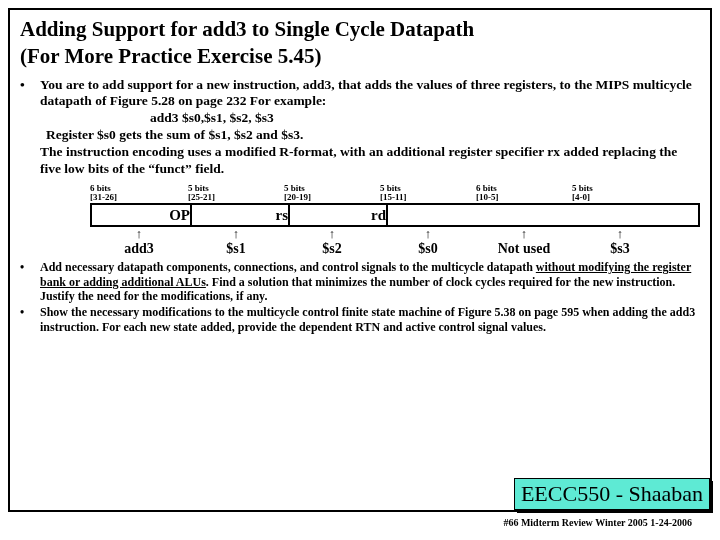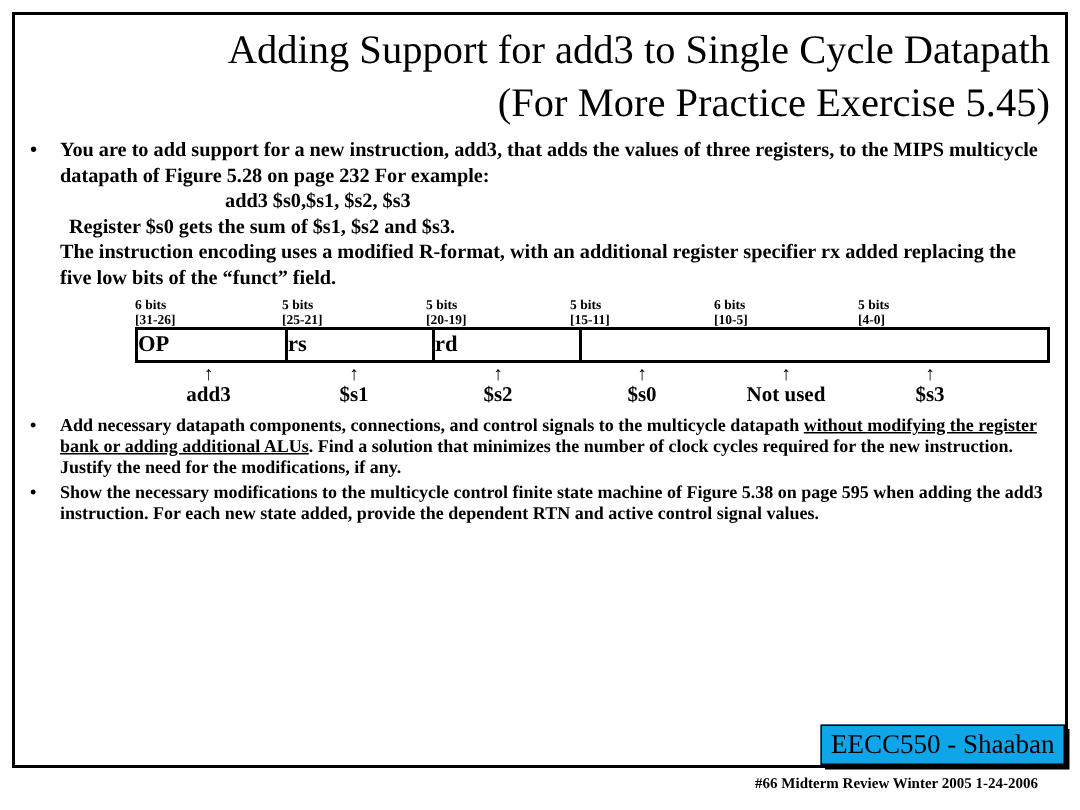--- a/index.html
+++ b/index.html
@@ -13,23 +13,23 @@
   }
   .outer-frame {
     border: 2px solid black;
     margin: 8px;
     height: 504px;
     position: relative;
     box-sizing: border-box;
     padding: 4px 10px 6px 10px;
   }
   .title {
-    text-align: right;
-    font-size: 27px;
-    font-weight: normal;
+    text-align: left;
+    font-size: 21px;
+    font-weight: bold;
     line-height: 1.3;
     margin: 2px 0 6px 0;
   }
   .body-text {
     font-size: 13.5px;
     font-weight: bold;
     line-height: 1.25;
   }
   .bullet-row {
     display: flex;
@@ -60,21 +60,21 @@
     font-size: 9px;
     font-weight: bold;
     line-height: 1.05;
   }
   .field-row {
     display: flex;
     border: 2px solid black;
   }
   .field-cell {
     border-right: 2px solid black;
-    text-align: left;
+    text-align: right;
     font-size: 15px;
     font-weight: bold;
     height: 20px;
     line-height: 20px;
   }
   .field-cell:last-child {
     border-right: none;
   }
   .arrow-row {
     display: flex;
@@ -101,22 +101,22 @@
     font-weight: bold;
     line-height: 1.2;
   }
   .course-box {
     position: absolute;
     right: 10px;
     bottom: 30px;
     border: 1.5px solid black;
     box-shadow: 3px 3px 0 black;
     padding: 2px 6px;
-    background: #0ea5e9;
-    font-size: 18px;
+    background: #5eead4;
+    font-size: 22px;
     font-family: 'Times New Roman', serif;
   }
   .footer-note {
     position: absolute;
     right: 28px;
     bottom: 12px;
     font-size: 10px;
     font-weight: bold;
   }
 </style>

